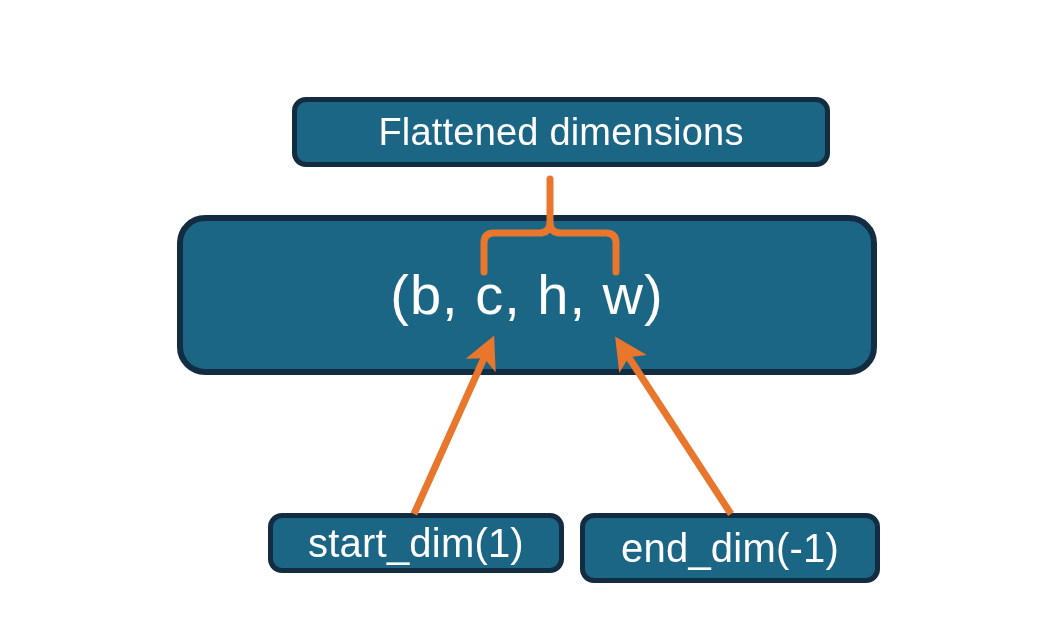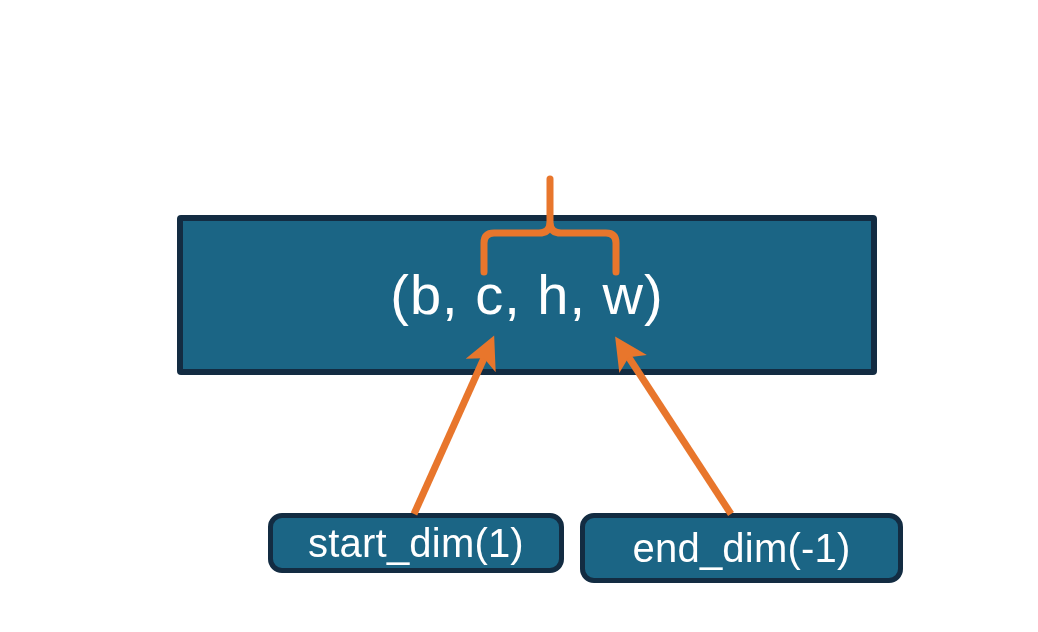--- a/index.html
+++ b/index.html
@@ -48,41 +48,41 @@
     font-size: 38px;
     font-weight: 400;
   }
 
   
   #node-shape {
     left: 177px;
     top: 215px;
     width: 700px;
     height: 160px;
-    border-radius: 4px;
+    border-radius: 28px;
     border-width: 6px;
   }
   #node-shape .label {
     font-size: 56px;
     font-weight: 400;
     letter-spacing: 1px;
   }
 
   
   #node-start-dim {
     left: 268px;
     top: 513px;
     width: 296px;
     height: 60px;
     border-radius: 14px;
   }
   #node-end-dim {
     left: 580px;
     top: 513px;
-    width: 323px;
+    width: 300px;
     height: 70px;
     border-radius: 14px;
   }
   #node-start-dim .label,
   #node-end-dim .label {
     font-size: 40px;
     font-weight: 400;
   }
 
   #overlay {
@@ -92,20 +92,23 @@
     width: 1038px;
     height: 632px;
     pointer-events: none;
   }
 </style>
 </head>
 <body>
 
 <div id="canvas">
 
+  <div class="node" id="node-flattened">
+    <span class="label">Flattened dimensions</span>
+  </div>
 
   <div class="node" id="node-shape">
     <span class="label">(b, c, h, w)</span>
   </div>
 
   <div class="node" id="node-start-dim">
     <span class="label">start_dim(1)</span>
   </div>
 
   <div class="node" id="node-end-dim">

